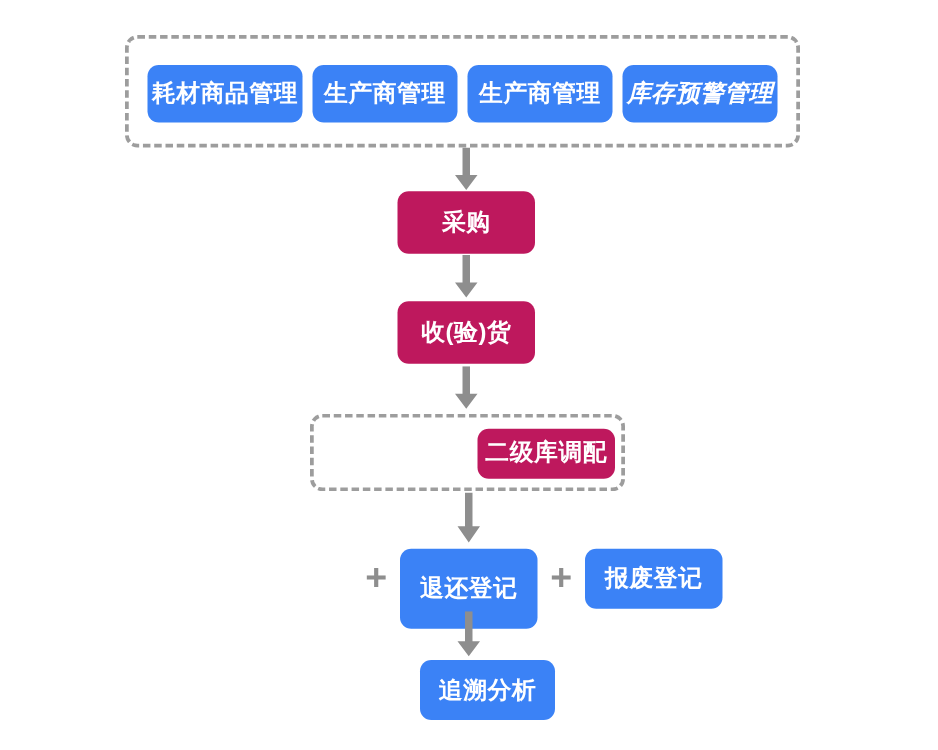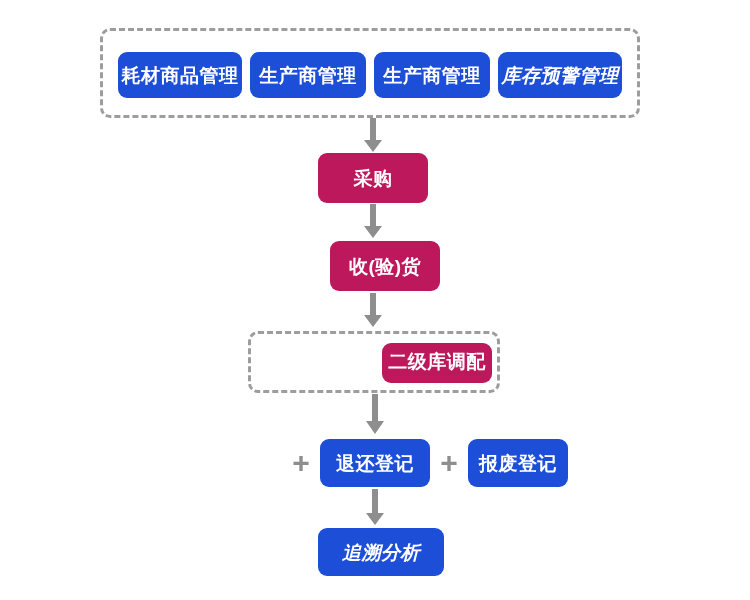--- a/index.html
+++ b/index.html
@@ -30,21 +30,21 @@
     border-radius: 9px;
     color: #ffffff;
     font-weight: bold;
     font-size: 19px;
     letter-spacing: 0.5px;
     line-height: 1;
     white-space: nowrap;
     box-sizing: border-box;
     user-select: none;
   }
-  .node.blue  { background: #1d4ed8; }
+  .node.blue  { background: #3b82f6; }
   .node.teal  { background: #be185d; }
 
   
   .group-dashed {
     position: absolute;
     border: 3px dashed #9d9d9d;
     border-radius: 10px;
     box-sizing: border-box;
     background: transparent;
   }
@@ -93,21 +93,21 @@
   </div>
 
   <div class="node teal" style="left:318px; top:153px; width:110px; height:50px;">采购</div>
 
   <div class="arrow-down" style="left:360px; top:204px; height:36px;">
     <svg width="26" height="36" viewBox="0 0 26 36" aria-hidden="true">
       <path d="M10 0 H16 V22 H22 L13 34 L4 22 H10 Z" fill="#8e8e8e"></path>
     </svg>
   </div>
 
-  <div class="node teal" style="left:318px; top:241px; width:110px; height:50px;margin-left:12px;">收(验)货</div>
+  <div class="node teal" style="left:318px; top:241px; width:110px; height:50px;">收(验)货</div>
 
   <div class="arrow-down" style="left:360px; top:293px; height:36px;">
     <svg width="26" height="36" viewBox="0 0 26 36" aria-hidden="true">
       <path d="M10 0 H16 V22 H22 L13 34 L4 22 H10 Z" fill="#8e8e8e"></path>
     </svg>
   </div>
 
   <div class="group-dashed" style="left:248px; top:331px; width:252px; height:62px;"></div>
 
 
@@ -115,27 +115,27 @@
 
   <div class="arrow-down" style="left:362px; top:394px; height:42px;">
     <svg width="26" height="42" viewBox="0 0 26 42" aria-hidden="true">
       <path d="M10 0 H16 V27 H22 L13 40 L4 27 H10 Z" fill="#8e8e8e"></path>
     </svg>
   </div>
 
 
   <div class="plus" style="left:288px; top:450px;">+</div>
 
-  <div class="node blue" style="left:320px; top:439px; width:110px; height:48px;">退还登记</div>
+  <div class="node blue" style="left:320px; top:439px; width:110px; height:64px;">退还登记</div>
 
   <div class="plus" style="left:436px; top:450px;">+</div>
 
-  <div class="node blue" style="left:468px; top:439px; width:100px; height:48px;">报废登记</div>
+  <div class="node blue" style="left:468px; top:439px; width:110px; height:48px;">报废登记</div>
 
   <div class="arrow-down" style="left:362px; top:489px; height:38px;">
     <svg width="26" height="38" viewBox="0 0 26 38" aria-hidden="true">
       <path d="M10 0 H16 V24 H22 L13 36 L4 24 H10 Z" fill="#8e8e8e"></path>
     </svg>
   </div>
 
-  <div class="node blue" style="left:318px; top:528px; width:126px; height:48px;font-style:italic;">追溯分析</div>
+  <div class="node blue" style="left:336px; top:528px; width:108px; height:48px;">追溯分析</div>
 
 </div>
 
 </body></html>

